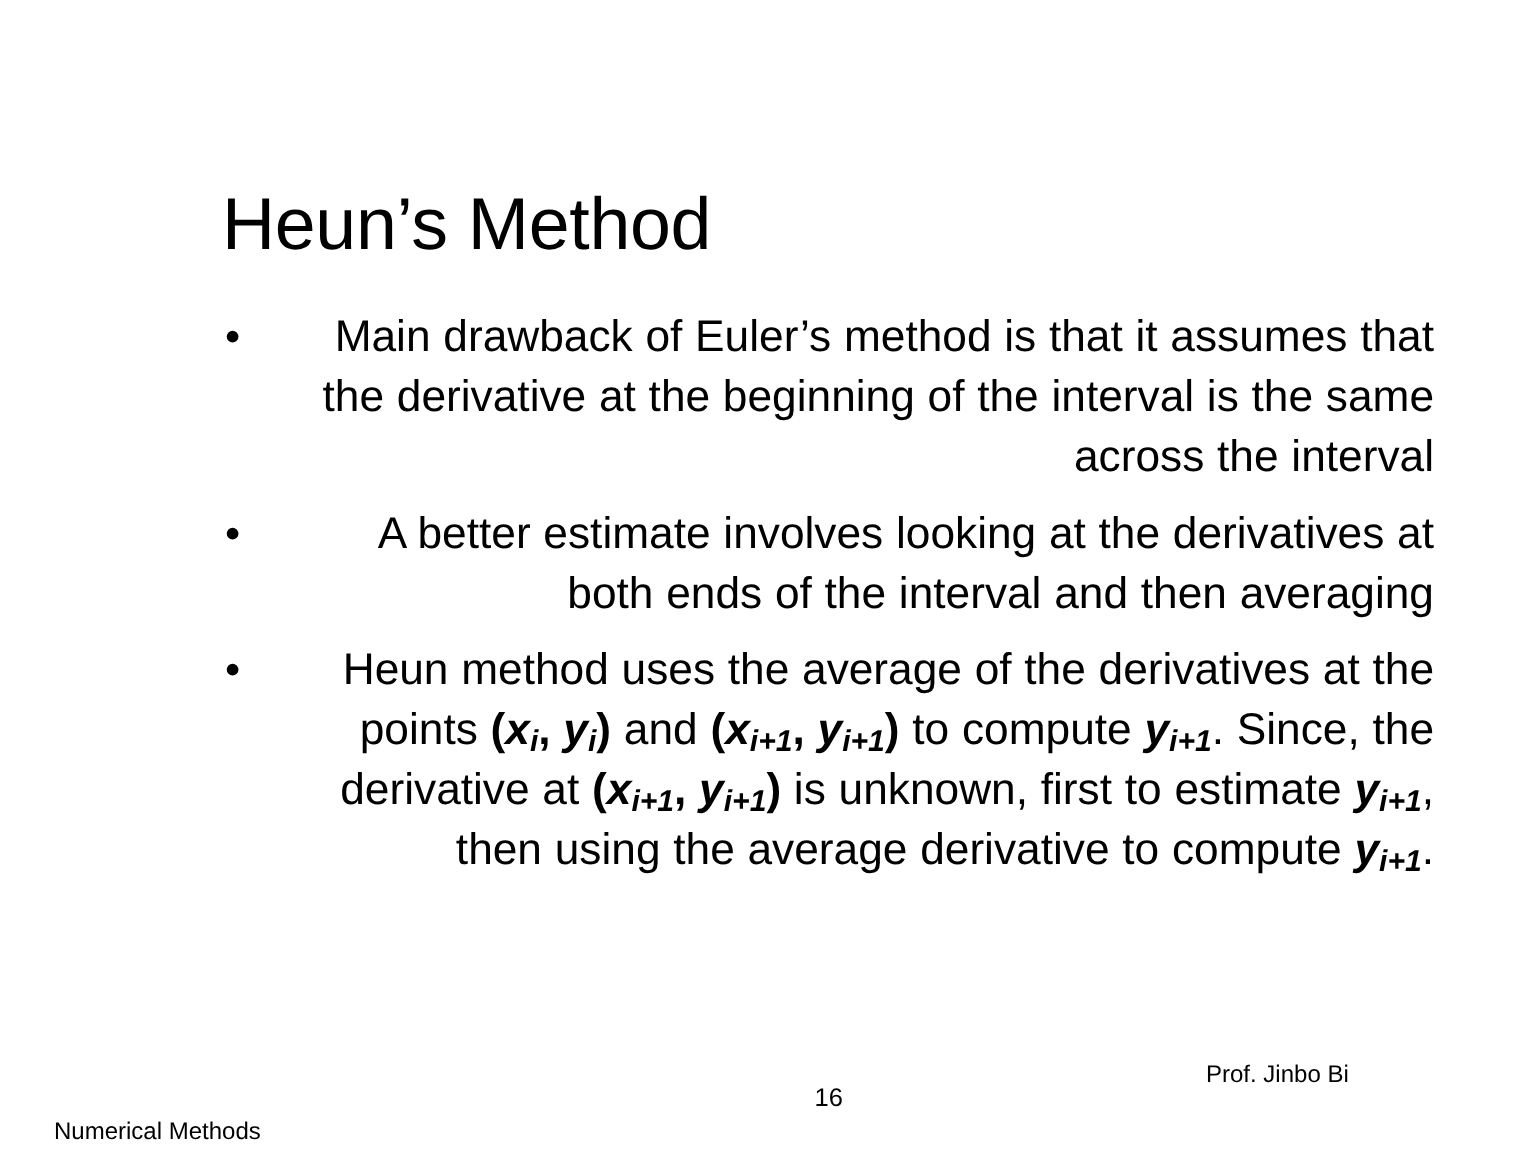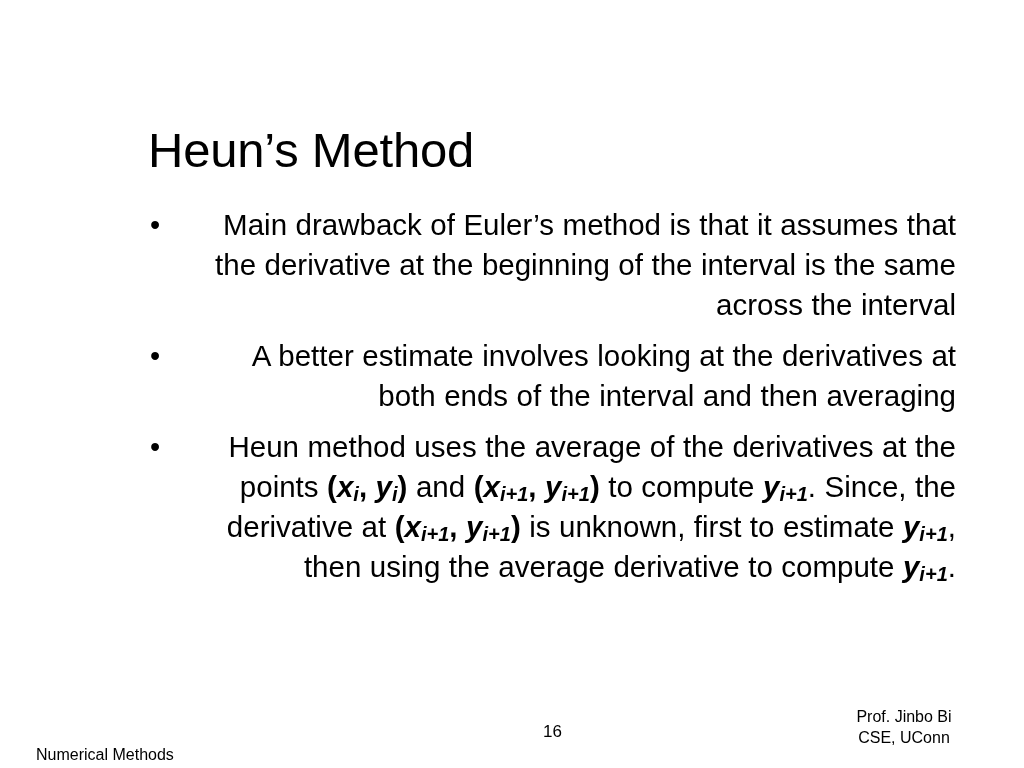--- a/index.html
+++ b/index.html
@@ -103,21 +103,20 @@
     text-align: right;
   }
 
   .footer-right {
     position: absolute;
     left: 804px;
     top: 706px;
     width: 200px;
     font-size: 16px;
     line-height: 21px;
-    text-align: center;
   }
 </style>
 </head>
 <body>
 
 <div class="slide">
 
   <h1 class="slide-title">Heun’s Method</h1>
 
   <div class="body-list">
@@ -141,16 +140,15 @@
 
   <div class="footer-left">
     <div>Numerical Methods</div>
     <div>Lecture 16</div>
   </div>
 
   <div class="footer-page">16</div>
 
   <div class="footer-right">
     <div>Prof. Jinbo Bi</div>
-    <div>CSE, UConn</div>
   </div>
 
 </div>
 
 </body></html>

